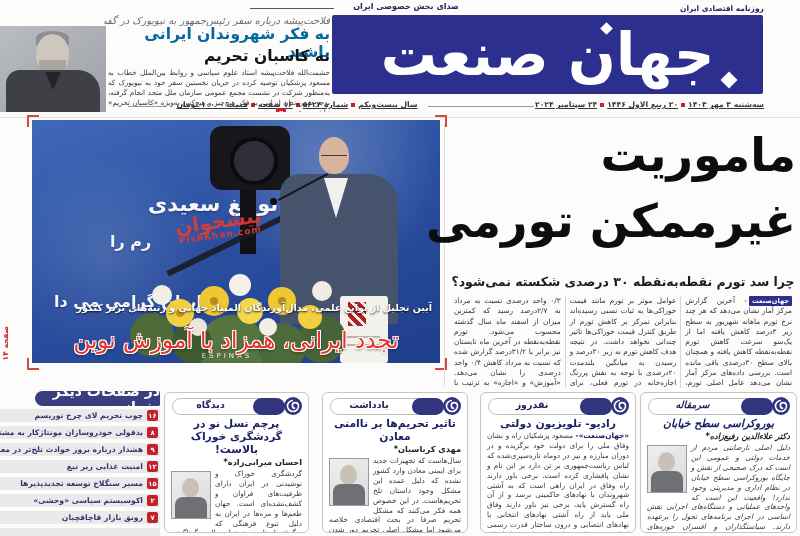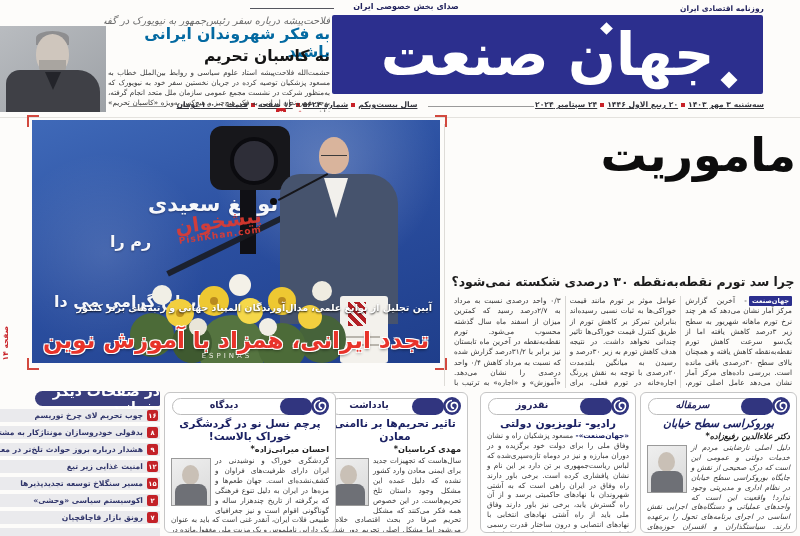--- a/index.html
+++ b/index.html
@@ -62,21 +62,21 @@
   .sign{left:308px;top:176px;width:48px;height:67px;background:#f3f1ec;border-radius:3px;}
   .sign-logo{position:absolute;left:8px;top:6px;width:18px;height:24px;
              background:repeating-linear-gradient(45deg,#b32025 0 4px,#f3f1ec 4px 7px);}
   .sign-line{position:absolute;left:6px;width:34px;height:2px;background:#b9b5ad;}
   .wm{left:92px;top:92px;width:190px;text-align:center;transform:rotate(-8deg);opacity:.9;}
   .wm-fa{color:#e23b30;font-size:20px;font-weight:bold;line-height:18px;}
   .wm-en{color:#e23b30;font-size:9px;font-weight:bold;letter-spacing:1px;}
   .espinas{left:120px;bottom:3px;width:150px;text-align:center;color:#efece4;font-size:7px;letter-spacing:3px;}
   .cap-kicker{left:10px;right:8px;bottom:50px;text-align:right;color:#ffffff;font-size:9.5px;font-weight:bold;
               text-shadow:0 1px 2px rgba(0,0,0,.85);}
-  .cap-title{left:0;right:0;bottom:10px;text-align:center;font-size:23px;font-weight:bold;color:#e8332a;
+  .cap-title{left:0;right:0;bottom:10px;text-align:center;font-size:23px;font-weight:normal;color:#e8332a;
              text-shadow:-1px -1px 0 #fff,1px -1px 0 #fff,-1px 1px 0 #fff,1px 1px 0 #fff,0 2px 3px rgba(0,0,0,.45);}
   .vlabel{left:1px;top:326px;writing-mode:vertical-rl;transform:rotate(180deg);
           color:#c82127;font-size:7.5px;font-weight:bold;}
   .vdiv{left:444px;top:124px;width:1px;height:262px;background:#dedcd8;}
 
   
   .lead-h{left:450px;top:118px;width:346px;text-align:right;font-weight:bold;color:#0d0d0d;
           font-size:46px;line-height:76px;letter-spacing:-1px;white-space:nowrap;}
   .lead-sub{left:450px;top:274px;width:346px;text-align:center;font-size:12.5px;font-weight:bold;color:#1c1c1c;}
   .lead-cols{left:450px;top:296px;width:346px;height:92px;display:flex;gap:0;overflow:hidden;}
@@ -90,21 +90,21 @@
   .sb-head{position:absolute;left:35px;top:0;width:125px;height:15px;background:#3a3e7e;
            border-radius:8px 2px 2px 8px;color:#fff;font-size:14px;font-weight:bold;
            display:flex;align-items:center;justify-content:center;}
   .srow{position:absolute;left:0;width:160px;height:13px;background:#eaeaed;}
   .sbadge{position:absolute;right:2px;top:1px;width:11px;height:11px;background:#c32127;border-radius:2px;
           color:#fff;font-size:6.8px;font-weight:bold;display:flex;align-items:center;justify-content:center;}
   .slabel{position:absolute;right:17px;top:0;line-height:13px;font-size:7.7px;font-weight:bold;color:#31366b;white-space:nowrap;}
 
   .bx{top:392px;height:141px;background:#ffffff;border:1px solid #c6c6c6;border-radius:6px;
       padding:4px 6px;box-sizing:border-box;overflow:hidden;}
-  .bx0{left:640px;width:157px;font-style:italic;} .bx1{left:480px;width:156px;} .bx2{left:322px;width:146px;} .bx3{left:164px;width:172px;}
+  .bx0{left:640px;width:157px;font-style:italic;} .bx1{left:480px;width:156px;} .bx2{left:322px;width:146px;} .bx3{left:164px;width:145px;}
   .bxhead{position:relative;height:18px;margin-bottom:2px;}
   .bxpill{position:absolute;left:1px;right:22px;top:1px;height:15px;border:1px solid #bcbcbc;border-radius:9px;}
   .bxlabel{position:absolute;left:0;right:52px;top:2px;text-align:center;font-size:9.5px;font-weight:bold;color:#23245e;}
   .bxcap{position:absolute;right:17px;top:1px;width:32px;height:17px;background:#31357f;border-radius:9px;}
   .bxswirl{position:absolute;right:0;top:0;width:18px;height:18px;}
   .bxtitle{font-size:10.8px;font-weight:bold;color:#1b2163;text-align:center;margin:2px 0 1px;}
   .bxauthor{font-size:8.2px;font-weight:bold;color:#222;text-align:right;margin-bottom:2px;}
   .portrait{float:left;width:38px;height:46px;margin:2px 4px 2px 0;background:linear-gradient(150deg,#efefef,#d9d9d9);
             border:1px solid #9a9a9a;position:relative;overflow:hidden;}
   .portrait .ph-head{position:absolute;left:10px;top:6px;width:17px;height:20px;background:#c9c0b6;border-radius:50%;}
@@ -212,20 +212,21 @@
   </div>
 
   <div class="abs cm tl" style="left:27px;top:115px;"></div>
   <div class="abs cm tr" style="left:435px;top:115px;"></div>
   <div class="abs cm bl" style="left:27px;top:358px;"></div>
   <div class="abs cm br" style="left:435px;top:358px;"></div>
   <div class="abs vdiv"></div>
 
   <div class="abs lead-h" style="line-height:66px;top:122px;">
     <div>ماموریت</div>
+    <div>غیرممکن تورمی</div>
   </div>
   <div class="abs lead-sub">چرا سد تورم نقطه‌به‌نقطه ۳۰ درصدی شکسته نمی‌شود؟</div>
   <div class="abs lead-cols">
     <div class="lead-col">
       <span class="src-tag">جهان‌صنعت</span><span>- آخرین گزارش مرکز آمار نشان می‌دهد که هر چند نرخ تورم ماهانه شهریور به سطح زیر ۳درصد کاهش یافته اما از یک‌سو سرعت کاهش تورم نقطه‌به‌نقطه کاهش یافته و همچنان بالای سطح ۳۰درصدی باقی مانده است. بررسی داده‌های مرکز آمار نشان می‌دهد عامل اصلی تورم، افزایش بی‌سابقه اجاره‌خانه است و در این شرایط سیاست‌های انقباضی ممکن است به تشدید تورم دامن زده باشند. نکته قابل توجه این است که سایر</span>
     </div>
     <div class="lead-col">
       <span>عوامل موثر بر تورم مانند قیمت خوراکی‌ها به ثبات نسبی رسیده‌اند بنابراین تمرکز بر کاهش تورم از طریق کنترل قیمت خوراکی‌ها تاثیر چندانی نخواهد داشت. در نتیجه هدف کاهش تورم به زیر ۳۰درصد و رسیدن به میانگین بلندمدت ۲۰درصدی با توجه به نقش پررنگ اجاره‌خانه در تورم فعلی، برای دولت یک چالش جدی محسوب می‌شود. بر اساس آخرین گزارش مرکز آمار، تورم ماهانه شهریور با کاهش</span>
     </div>
     <div class="lead-col">

